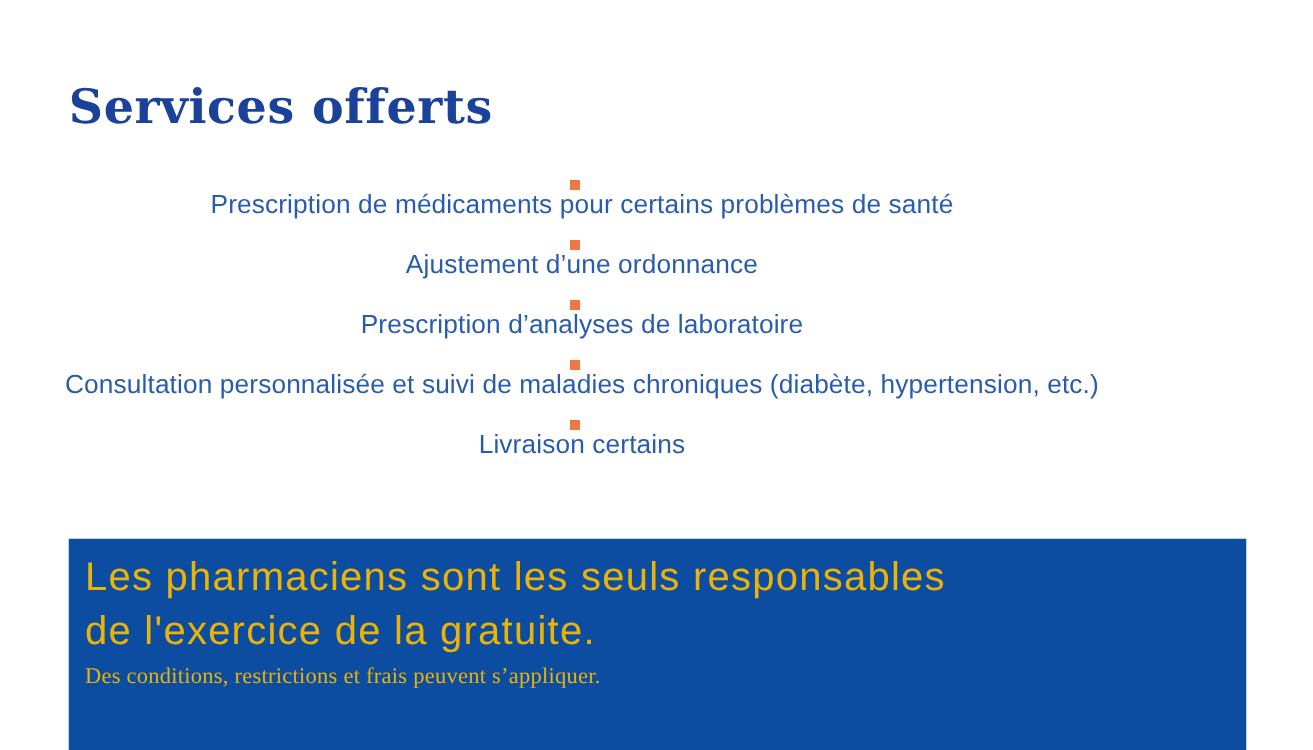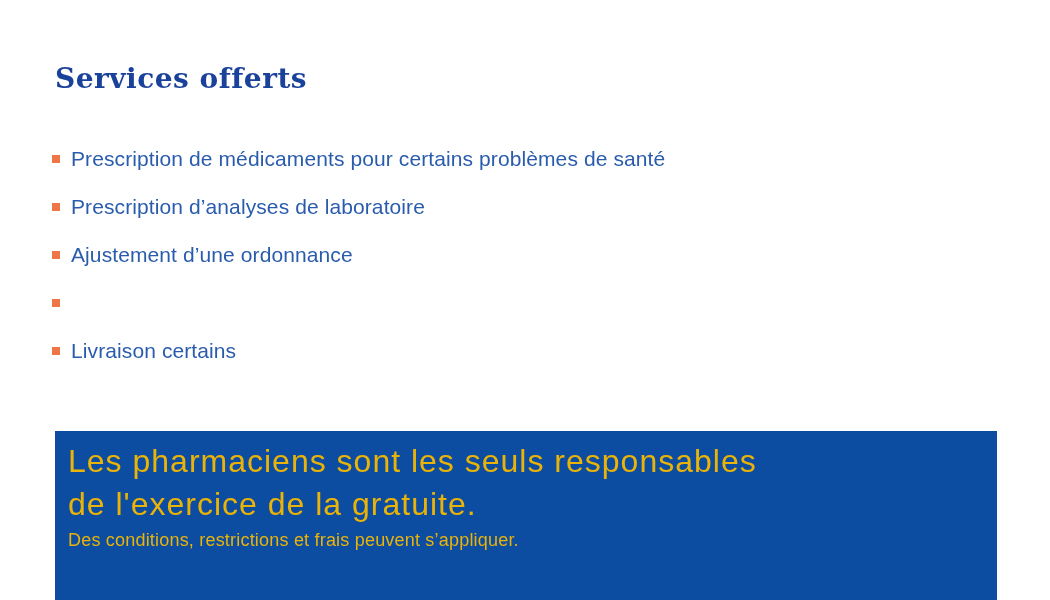--- a/index.html
+++ b/index.html
@@ -15,41 +15,42 @@
     overflow: hidden;
     font-family: "Liberation Sans", "DejaVu Sans", sans-serif;
   }
   .slide-title {
     position: absolute;
     left: 55px;
     top: 62px;
     margin: 0;
     font-family: "DejaVu Serif", "Liberation Serif", serif;
     font-weight: 800;
-    font-size: 28px;
+    font-size: 38px;
     letter-spacing: 0.5px;
     color: #1b429b;
   }
   .service-list {
     position: absolute;
     left: 52px;
     top: 144px;
     margin: 0;
     padding: 0;
     list-style: none;
   }
   .service-item {
     display: flex;
     align-items: center;
     height: 30px;
     margin-bottom: 18px;
     font-size: 21px;
     letter-spacing: 0.1px;
     color: #2a5cad;
     white-space: nowrap;
+    flex-direction: column;
   }
   .bullet-square {
     flex: 0 0 auto;
     width: 8px;
     height: 8px;
     margin-right: 11px;
     background: #ed7846;
   }
   .banner {
     position: absolute;
@@ -67,44 +68,46 @@
     font-size: 32px;
     line-height: 43px;
     letter-spacing: 1px;
     white-space: nowrap;
   }
   .banner-note {
     margin-top: 4px;
     font-size: 18px;
     letter-spacing: 0.2px;
     white-space: nowrap;
+    font-family: Liberation Serif, serif;
   }
 </style>
 </head>
 <body>
 
 <div class="slide">
 
   <h1 class="slide-title">Services offerts</h1>
 
   <ul class="service-list">
     <li class="service-item">
       <span class="bullet-square"></span>
       <span>Prescription de médicaments pour certains problèmes de santé</span>
     </li>
     <li class="service-item">
       <span class="bullet-square"></span>
+      <span>Ajustement d’une ordonnance</span>
+    </li>
+    <li class="service-item">
+      <span class="bullet-square"></span>
       <span>Prescription d’analyses de laboratoire</span>
     </li>
     <li class="service-item">
       <span class="bullet-square"></span>
-      <span>Ajustement d’une ordonnance</span>
-    </li>
-    <li class="service-item">
-      <span class="bullet-square"></span>
+      <span>Consultation personnalisée et suivi de maladies chroniques (diabète, hypertension, etc.)</span>
     </li>
     <li class="service-item">
       <span class="bullet-square"></span>
       <span>Livraison certains</span>
     </li>
   </ul>
 
   <div class="banner">
     <div class="banner-line">Les pharmaciens sont les seuls responsables</div>
     <div class="banner-line">de l'exercice de la gratuite.</div>

